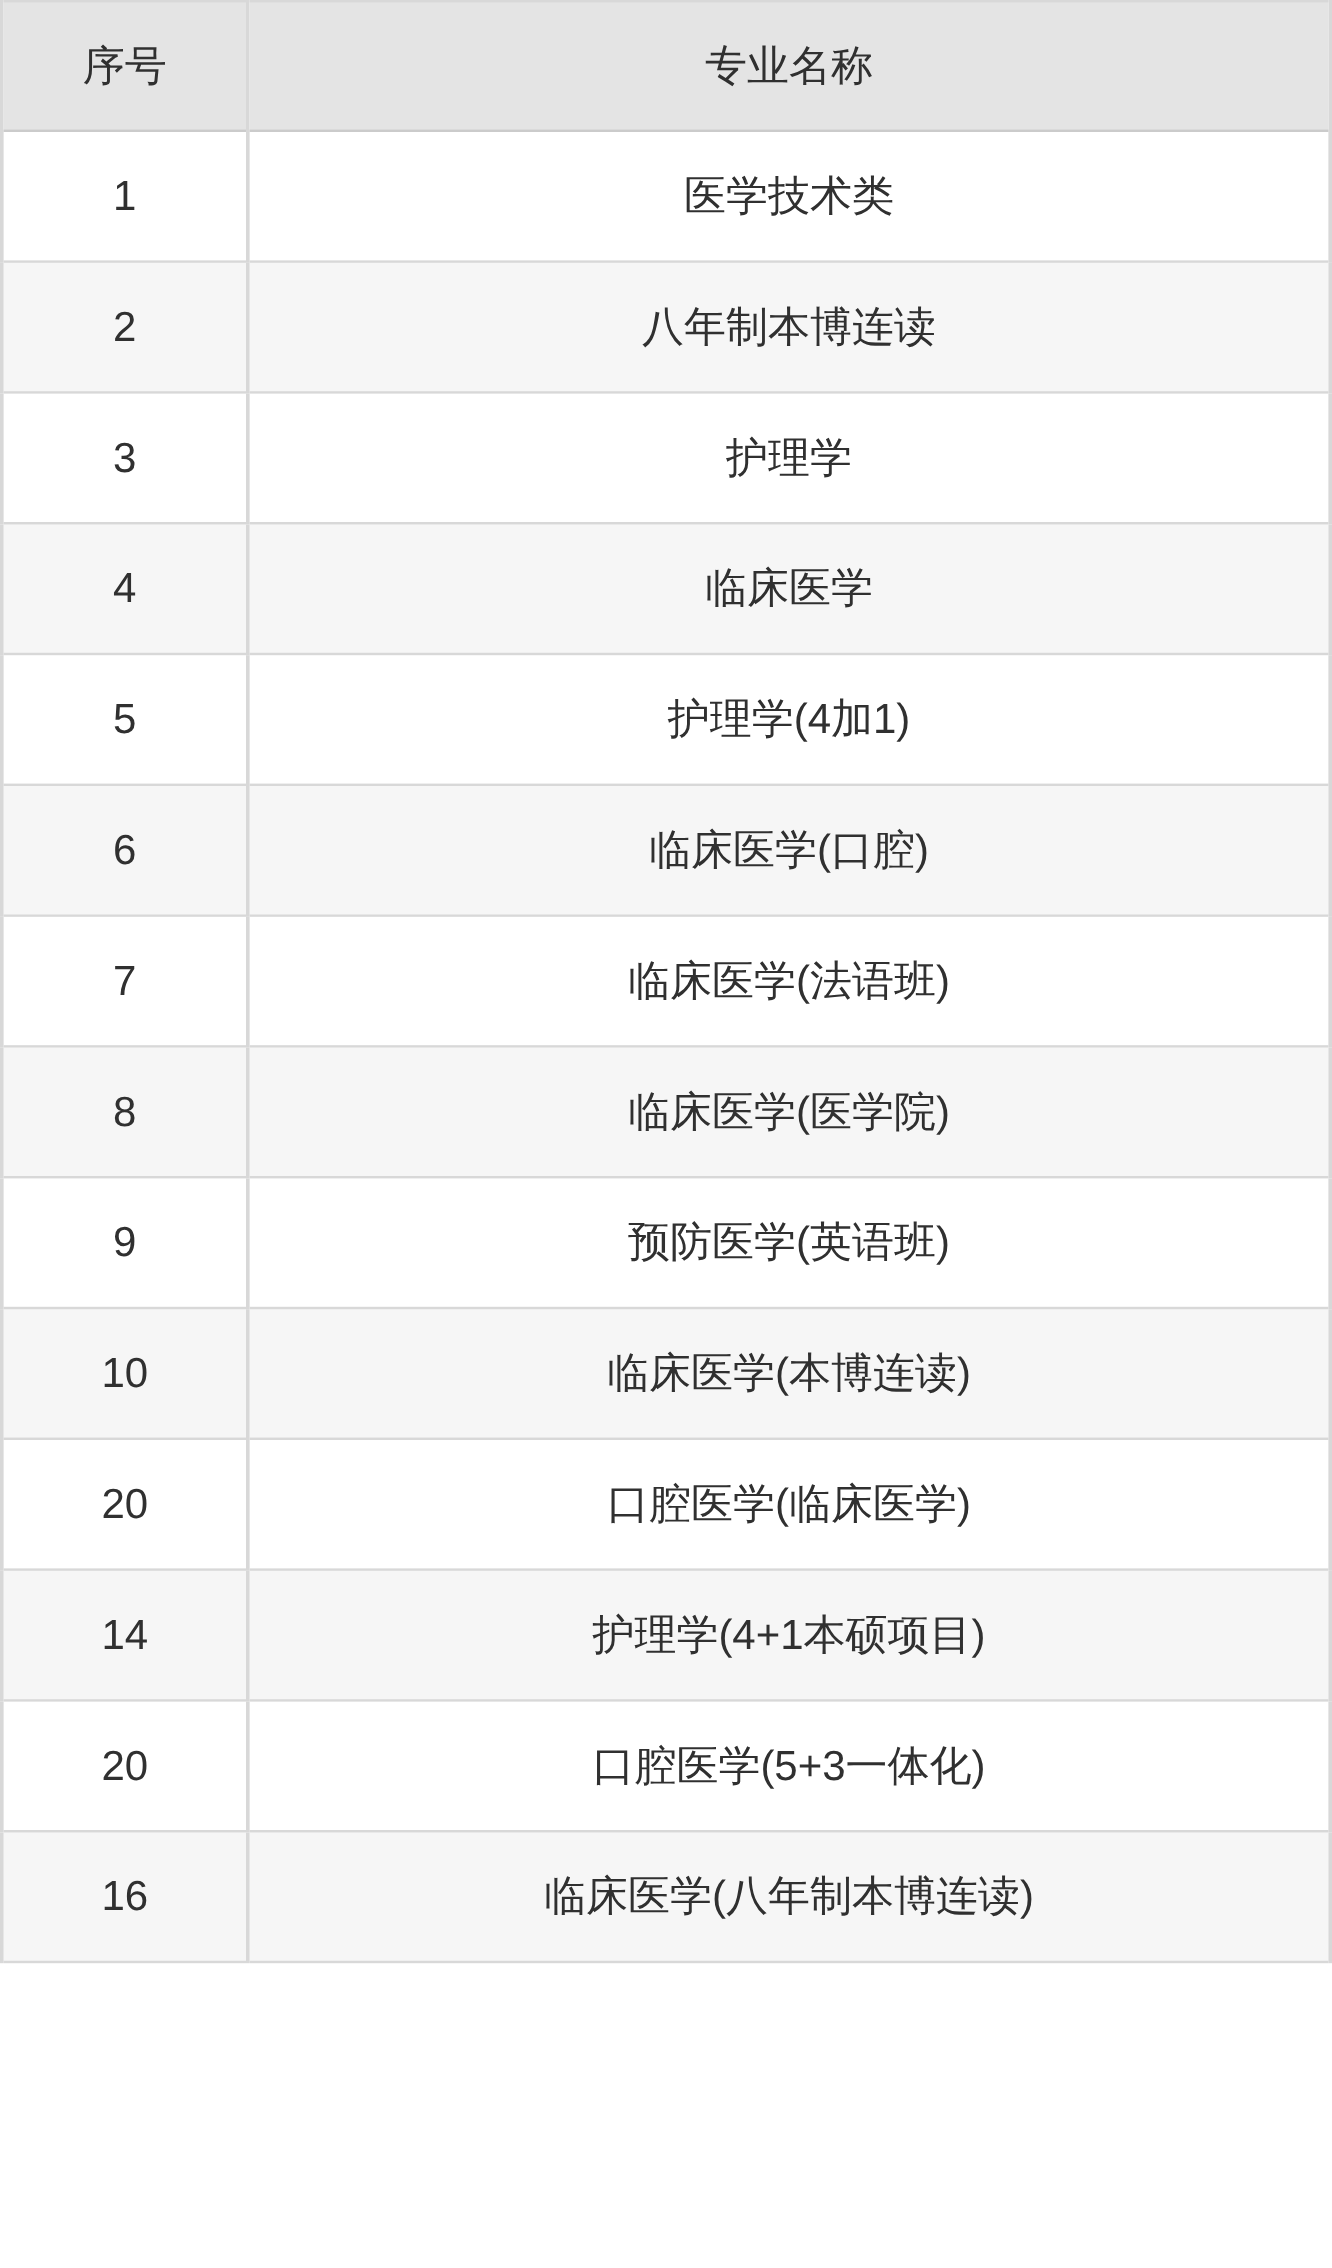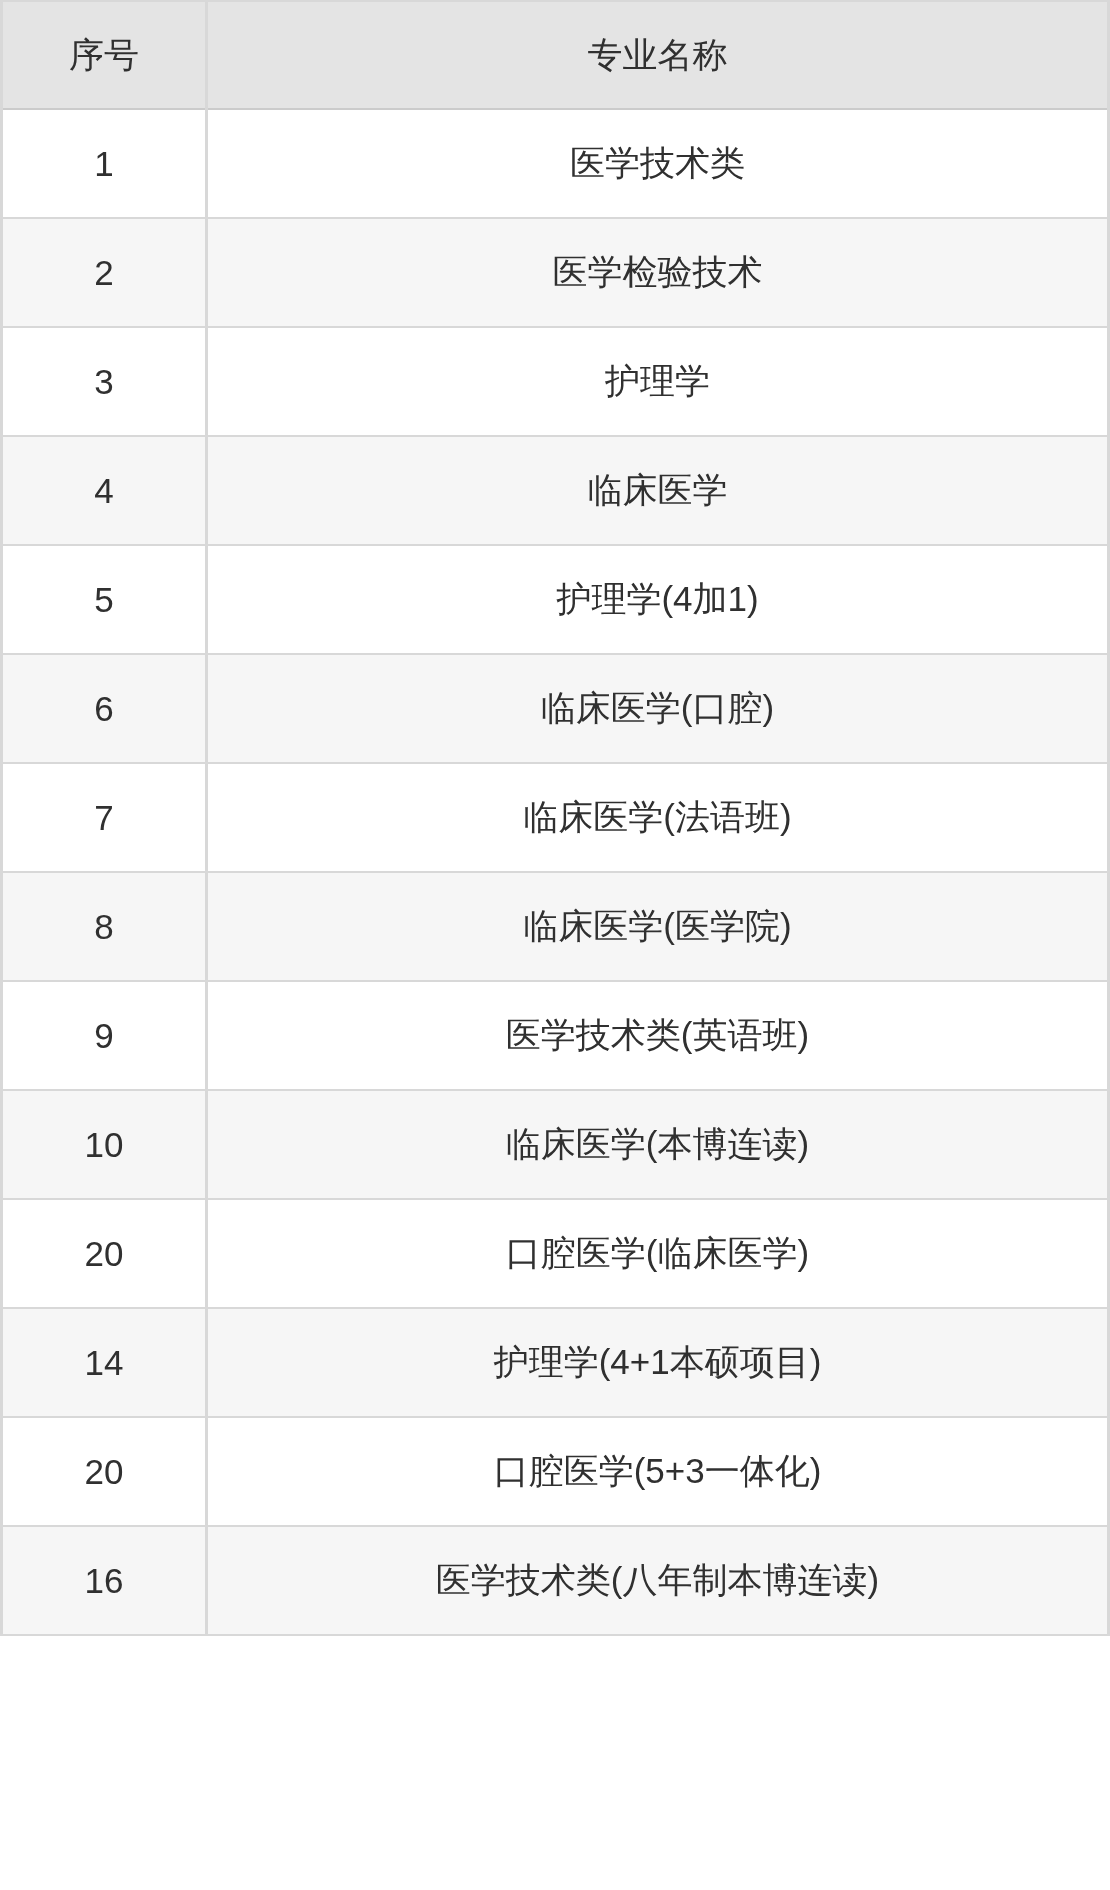--- a/index.html
+++ b/index.html
@@ -65,21 +65,21 @@
         <th>专业名称</th>
       </tr>
     </thead>
     <tbody>
       <tr>
         <td>1</td>
         <td>医学技术类</td>
       </tr>
       <tr>
         <td>2</td>
-        <td>医学检验技术</td>
+        <td>八年制本博连读</td>
       </tr>
       <tr>
         <td>3</td>
         <td>护理学</td>
       </tr>
       <tr>
         <td>4</td>
         <td>临床医学</td>
       </tr>
       <tr>
@@ -93,37 +93,37 @@
       <tr>
         <td>7</td>
         <td>临床医学(法语班)</td>
       </tr>
       <tr>
         <td>8</td>
         <td>临床医学(医学院)</td>
       </tr>
       <tr>
         <td>9</td>
-        <td>医学技术类(英语班)</td>
+        <td>预防医学(英语班)</td>
       </tr>
       <tr>
         <td>10</td>
         <td>临床医学(本博连读)</td>
       </tr>
       <tr>
         <td>20</td>
         <td>口腔医学(临床医学)</td>
       </tr>
       <tr>
         <td>14</td>
         <td>护理学(4+1本硕项目)</td>
       </tr>
       <tr>
         <td>20</td>
         <td>口腔医学(5+3一体化)</td>
       </tr>
       <tr>
         <td>16</td>
-        <td>医学技术类(八年制本博连读)</td>
+        <td>临床医学(八年制本博连读)</td>
       </tr>
     </tbody>
   </table>
 </div>
 
 </body></html>

